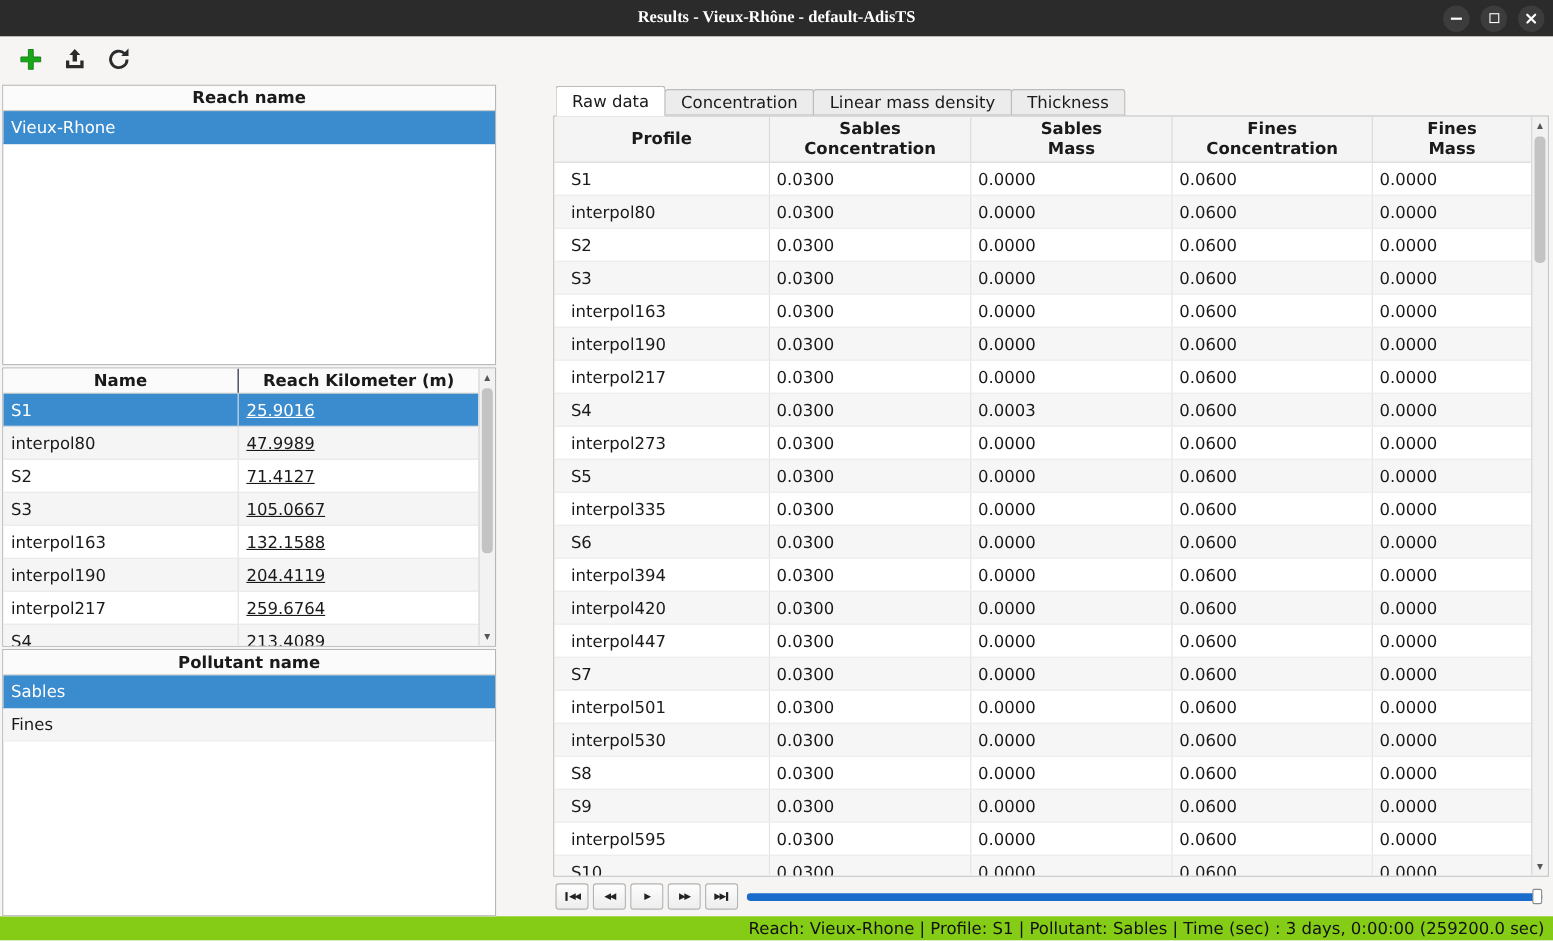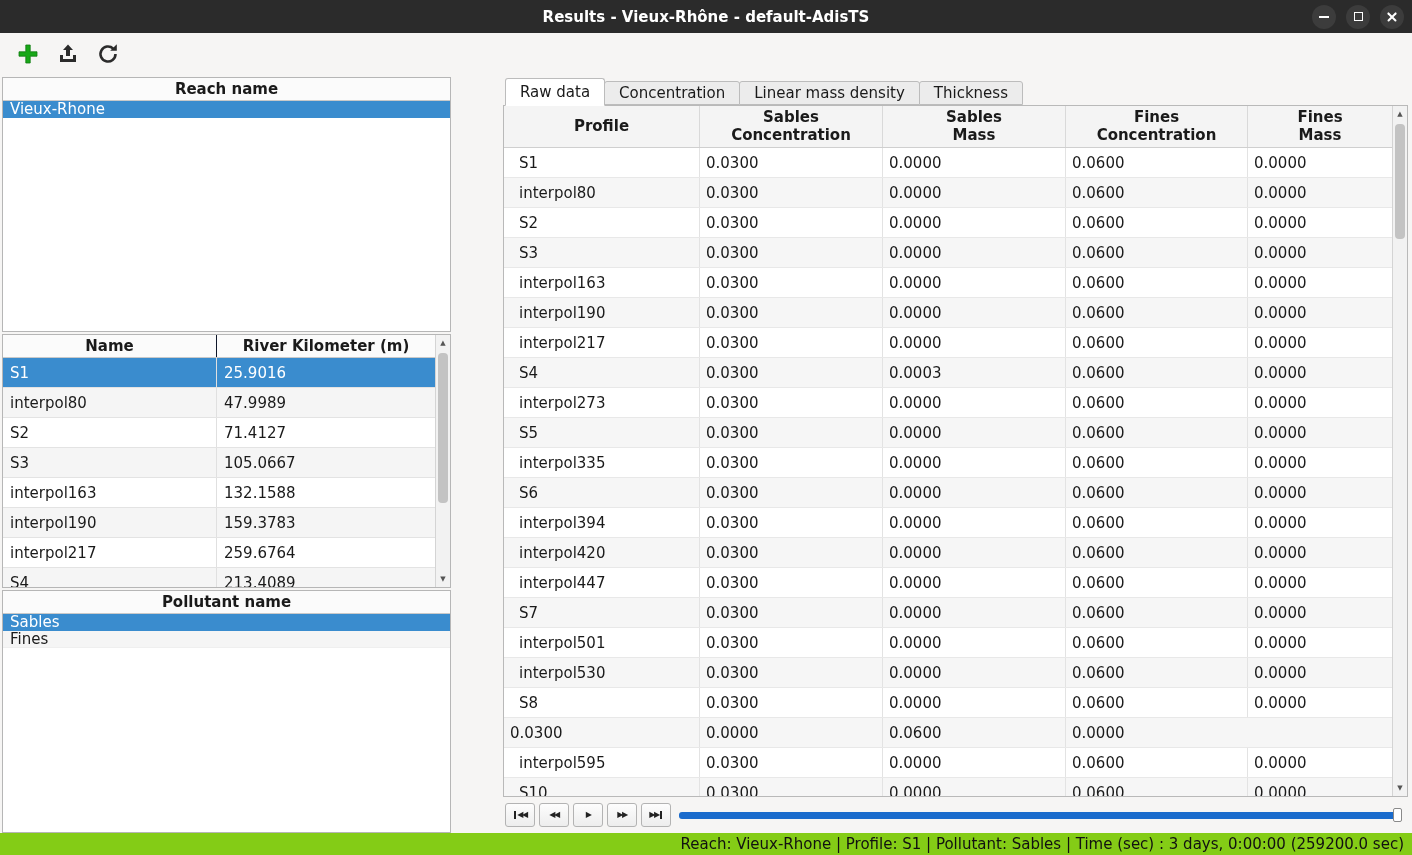--- a/index.html
+++ b/index.html
@@ -11,21 +11,21 @@
     background: #f6f5f4;
     overflow: hidden;
   }
   .window { width: 1412px; height: 855px; display: flex; flex-direction: column; background: #f6f5f4; }
 
   
   .titlebar {
     flex: 0 0 33px; background: #2b2b2b; color: #fff;
     display: flex; align-items: center; justify-content: center; position: relative;
   }
-  .titlebar .title { font-weight: bold; font-size: 15px; }
+  .titlebar .title { font-weight: bold; font-size: 15px; font-family: Liberation Serif, serif; }
   .winbtns { position: absolute; right: 8px; top: 0; height: 100%; display: flex; align-items: center; gap: 10px; }
   .winbtn { width: 24px; height: 24px; border-radius: 50%; background: #3c3c3c; display: flex; align-items: center; justify-content: center; cursor: default; }
   .ic-min { width: 10px; height: 2px; background: #fff; display: block; }
   .ic-max { width: 9px; height: 9px; border: 1.5px solid #fff; display: block; }
   .ic-close { position: relative; width: 12px; height: 12px; display: block; }
   .ic-close i { position: absolute; left: 0; top: 5px; width: 12px; height: 1.8px; background: #fff; border-radius: 1px; display: block; }
   .ic-close i:first-child { transform: rotate(45deg); }
   .ic-close i:last-child { transform: rotate(-45deg); }
 
   
@@ -36,33 +36,33 @@
   .main { flex: 1; display: flex; padding: 2px 2px 0 2px; gap: 4px; min-height: 0; }
   .left { width: 449px; flex: 0 0 449px; display: flex; flex-direction: column; gap: 2px; min-height: 0; }
   .box { background: #fff; border: 1px solid #b6b6b6; position: relative; overflow: hidden; }
   .box-header {
     height: 23px; display: flex; align-items: center; justify-content: center;
     font-weight: bold; background: #fbfbfb; border-bottom: 1px solid #c9c9c9; font-size: 15px;
   }
   .reach-box { flex: 0 0 255px; }
   .profiles-box { flex: 0 0 254px; }
   .pollutants-box { flex: 1; }
-  .list-item { height: 17px; display: flex; align-items: center; padding-left: 7px; background: #fff; border-bottom: 1px solid #efefef; }
+  .list-item { height: 30px; display: flex; align-items: center; padding-left: 7px; background: #fff; border-bottom: 1px solid #efefef; }
   .list-item.alt { background: #f5f5f5; }
   .list-item.selected { background: #3a8cce; color: #fff; border-bottom-color: #3a8cce; }
 
   .profiles-header { display: grid; grid-template-columns: 214px 1fr; height: 23px; background: #fbfbfb; border-bottom: 1px solid #c9c9c9; margin-right: 15px; }
   .ph-cell { display: flex; align-items: center; justify-content: center; font-weight: bold; border-right: 1px solid #0f172a; }
   .ph-cell:last-child { border-right: none; }
   .profiles-body { margin-right: 15px; }
   .prow { display: grid; grid-template-columns: 214px 1fr; height: 30px; border-bottom: 1px solid #e3e3e3; background: #fff; }
   .prow.alt { background: #f5f5f5; }
   .prow.selected { background: #3a8cce; color: #fff; }
   .pcell { display: flex; align-items: center; padding-left: 7px; border-right: 1px solid #e0e0e0; overflow: hidden; white-space: nowrap; }
-  .pcell:last-child { border-right: none; }
+  .pcell:last-child { border-right: none; text-decoration: underline; }
 
   
   .vscroll { position: absolute; top: 0; right: 0; bottom: 0; width: 15px; background: #f2f2f2; border-left: 1px solid #d4d4d4; }
   .vscroll .arr { position: absolute; left: 0; width: 14px; height: 14px; display: flex; align-items: center; justify-content: center; font-size: 7px; color: #555; }
   .arr.up { top: 1px; } .arr.down { bottom: 1px; }
   .vthumb { position: absolute; left: 2px; width: 10px; background: #c3c3c3; border-radius: 4px; }
 
   
   .right { flex: 1; display: flex; flex-direction: column; min-width: 0; min-height: 0; padding-right: 2px; padding-left: 48px; }
   .tabbar { flex: 0 0 28px; display: flex; align-items: flex-end; padding-left: 2px; }
@@ -153,21 +153,21 @@
       <div class="box reach-box">
         <div class="box-header">Reach name</div>
         <div>
             <div class="list-item selected">Vieux-Rhone</div>
           </div>
       </div>
 
       <div class="box profiles-box">
         <div class="profiles-header">
           <div class="ph-cell">Name</div>
-          <div class="ph-cell">River Kilometer (m)</div>
+          <div class="ph-cell">Reach Kilometer (m)</div>
         </div>
         <div class="profiles-body">
             <div class="prow selected">
               <div class="pcell">S1</div>
               <div class="pcell">25.9016</div>
             </div>
             <div class="prow alt">
               <div class="pcell">interpol80</div>
               <div class="pcell">47.9989</div>
             </div>
@@ -178,21 +178,21 @@
             <div class="prow alt">
               <div class="pcell">S3</div>
               <div class="pcell">105.0667</div>
             </div>
             <div class="prow">
               <div class="pcell">interpol163</div>
               <div class="pcell">132.1588</div>
             </div>
             <div class="prow alt">
               <div class="pcell">interpol190</div>
-              <div class="pcell">159.3783</div>
+              <div class="pcell">204.4119</div>
             </div>
             <div class="prow">
               <div class="pcell">interpol217</div>
               <div class="pcell">259.6764</div>
             </div>
             <div class="prow alt">
               <div class="pcell">S4</div>
               <div class="pcell">213.4089</div>
             </div>
           </div>
@@ -362,20 +362,21 @@
               <div class="td">0.0000</div>
             </div>
             <div class="trow">
               <div class="td first">S8</div>
               <div class="td">0.0300</div>
               <div class="td">0.0000</div>
               <div class="td">0.0600</div>
               <div class="td">0.0000</div>
             </div>
             <div class="trow alt">
+              <div class="td first">S9</div>
               <div class="td">0.0300</div>
               <div class="td">0.0000</div>
               <div class="td">0.0600</div>
               <div class="td">0.0000</div>
             </div>
             <div class="trow">
               <div class="td first">interpol595</div>
               <div class="td">0.0300</div>
               <div class="td">0.0000</div>
               <div class="td">0.0600</div>

